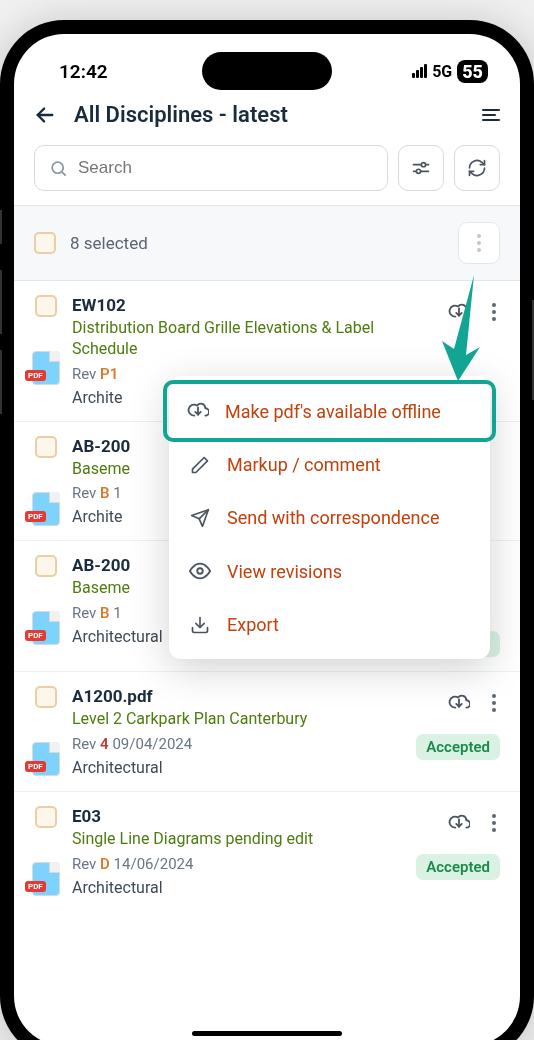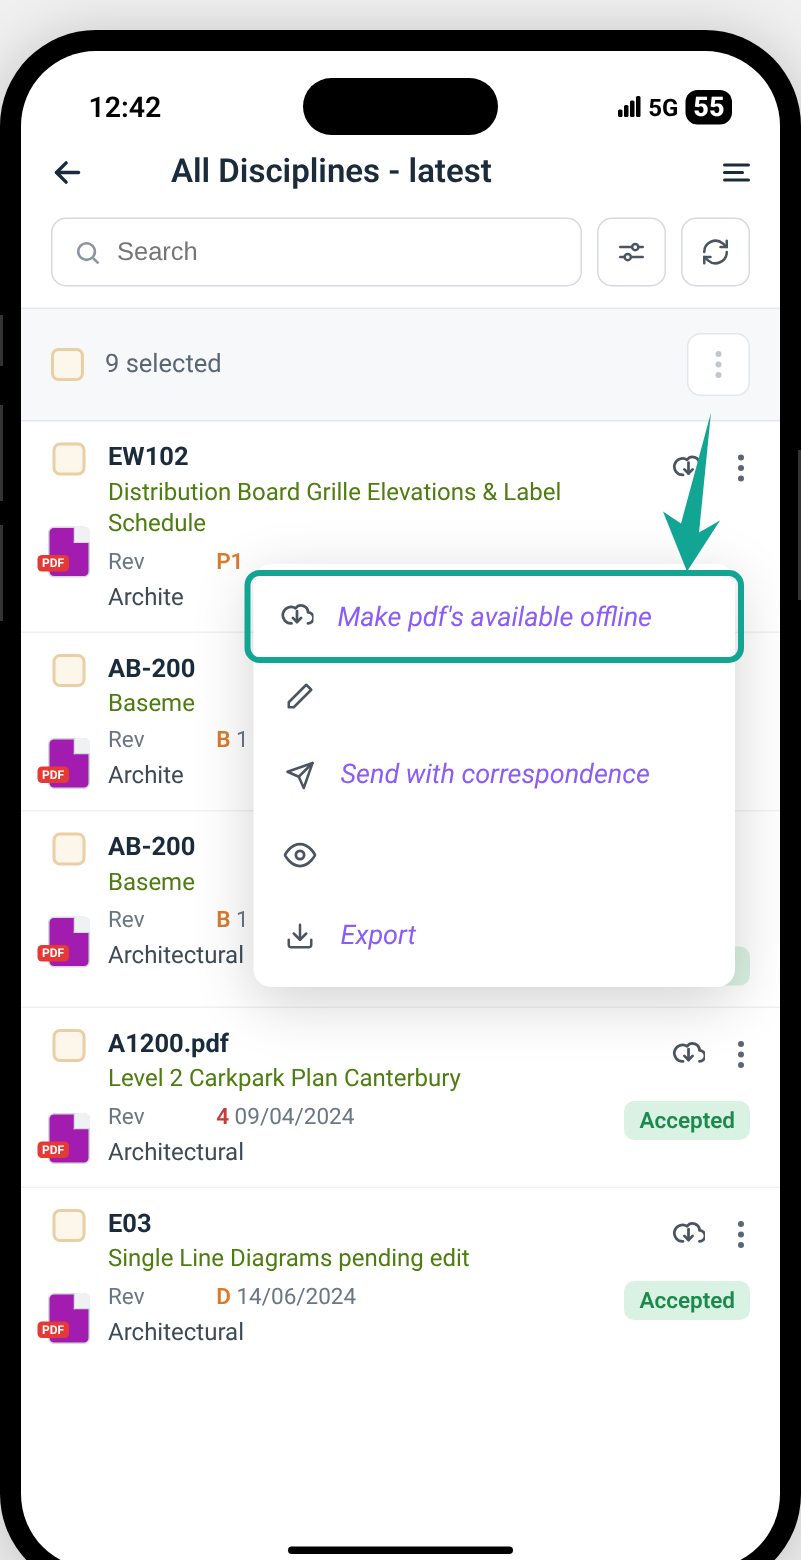--- a/index.html
+++ b/index.html
@@ -67,21 +67,20 @@
   .signal-bars span:nth-child(4){height:14px}
   .battery-badge {
     background: #000; color: #fff; border-radius: 8px;
     padding: 1px 5px; font-size: 18px; font-weight: 800;
     position: relative;
   }
   .header {
     display: flex;
     align-items: center;
     padding: 12px 20px;
-    gap: 40px;
   }
   .back-arrow { font-size: 24px; margin-right: 18px; cursor: pointer;}
   .header-title { font-size: 22px; font-weight: 600; color: #1a2b3c; flex: 1; }
   .menu-toggle { display: flex; flex-direction: column; gap: 3px; align-items: flex-start; cursor:pointer;}
   .menu-toggle span { height: 2px; background: #1a2b3c; border-radius: 2px;}
   .menu-toggle span:nth-child(1){width:18px}
   .menu-toggle span:nth-child(2){width:14px}
   .menu-toggle span:nth-child(3){width:18px}
   .search-row {
     display: flex;
@@ -143,39 +142,39 @@
     gap: 14px;
     border-bottom: 1px solid #eef1f4;
     position: relative;
   }
   .item-left { width: 24px; display:flex; flex-direction:column; align-items:center; gap: 34px;}
   .pdf-thumb {
     width: 28px; height: 34px;
     border: 1px solid #d5dae0;
     border-radius: 4px 4px 4px 4px;
     position: relative;
-    background: #a21caf;
+    background: #7dd3fc;
   }
   .pdf-thumb::before {
     content:''; position:absolute; top:-1px; right:-1px;
     width:10px; height:10px; background:#f0f1f3;
     border-left:1px solid #d5dae0; border-bottom:1px solid #d5dae0;
     border-top-right-radius:4px;
   }
   .pdf-badge {
     position:absolute; left:-8px; bottom:3px;
     background:#e53935; color:#fff; font-size:8px; font-weight:700;
     padding:1px 3px; border-radius:3px;
   }
   .item-body { flex: 1; min-width: 0;}
   .item-title { font-weight: 700; font-size: 17px; color: #1a2b3c; margin-bottom: 3px;}
   .item-desc { font-size: 16px; color: #4d7c0f; margin-bottom: 5px; line-height:1.3;}
   .item-rev { font-size: 15px; margin-bottom: 5px;}
   .rev-label { color: #6b7684;}
-  .rev-num { font-weight: 600; margin-left: 44px;}
+  .rev-num { font-weight: 600;}
   .rev-date { color: #6b7684;}
   .item-cat { font-size: 16px; color: #3e4b57;}
   .item-actions { display:flex; flex-direction:column; align-items:flex-end; gap:18px; padding-top:4px;}
   .action-row1 { display:flex; align-items:center; gap:18px;}
   .cloud-dl { width:22px; height:22px; cursor:pointer;}
   .more-v { cursor:pointer; padding:4px;}
   .accepted-badge {
     background:#d9f2e3; color:#1b8a4c; font-weight:600;
     padding:4px 10px; border-radius:7px; font-size:15px;
     align-self:flex-end;
@@ -192,23 +191,22 @@
     right: 30px;
     background:#fff;
     border-radius:12px;
     box-shadow: 0 10px 40px rgba(0,0,0,0.18);
     z-index: 30;
     padding: 8px 0;
   }
   .popup-item {
     display:flex; align-items:center; gap:16px;
     padding:16px 20px;
-    font-size:18px; color:#8b5cf6;
+    font-size:18px; color:#c2410c;
     cursor:pointer;
-    font-style:italic;
   }
   .popup-item.highlight {
     outline: 4px solid #12a594;
     border-radius: 6px;
     margin: 0 -2px;
   }
   .popup-icon { width:22px; display:flex; justify-content:center; color:#4b5561;}
   
   .arrow-anno {
     position:absolute;
@@ -281,21 +279,21 @@
             <path d="M3 12a9 9 0 0 1 15-6.7L21 8"></path>
             <path d="M21 3v5h-5"></path>
             <path d="M21 12a9 9 0 0 1-15 6.7L3 16"></path>
             <path d="M3 21v-5h5"></path>
           </svg>
       </div>
     </div>
 
     <div class="selection-bar">
       <div class="checkbox"></div>
-      <span class="sel-text">9 selected</span>
+      <span class="sel-text">8 selected</span>
       <div class="sel-more">
         <div class="dots light">
             <span></span>
             <span></span>
             <span></span>
           </div>
       </div>
     </div>
 
     <div class="list">
@@ -457,37 +455,39 @@
             </svg>
         </span>
         <span>Make pdf's available offline</span>
       </div>
       <div class="popup-item">
         <span class="popup-icon">
           <svg width="20" height="20" viewBox="0 0 24 24" fill="none" stroke="#4b5561" stroke-width="2" stroke-linecap="round" stroke-linejoin="round">
               <path d="M17 3l4 4L7 21H3v-4L17 3z"></path>
             </svg>
         </span>
+        <span>Markup / comment</span>
       </div>
       <div class="popup-item">
         <span class="popup-icon">
           <svg width="20" height="20" viewBox="0 0 24 24" fill="none" stroke="#4b5561" stroke-width="2" stroke-linecap="round" stroke-linejoin="round">
               <line x1="22" y1="2" x2="11" y2="13"></line>
               <polygon points="22 2 15 22 11 13 2 9 22 2"></polygon>
             </svg>
         </span>
         <span>Send with correspondence</span>
       </div>
       <div class="popup-item">
         <span class="popup-icon">
           <svg width="22" height="22" viewBox="0 0 24 24" fill="none" stroke="#4b5561" stroke-width="2" stroke-linecap="round" stroke-linejoin="round">
               <path d="M1 12s4-8 11-8 11 8 11 8-4 8-11 8-11-8-11-8z"></path>
               <circle cx="12" cy="12" r="3"></circle>
             </svg>
         </span>
+        <span>View revisions</span>
       </div>
       <div class="popup-item">
         <span class="popup-icon">
           <svg width="20" height="20" viewBox="0 0 24 24" fill="none" stroke="#4b5561" stroke-width="2" stroke-linecap="round" stroke-linejoin="round">
               <path d="M21 15v4a2 2 0 0 1-2 2H5a2 2 0 0 1-2-2v-4"></path>
               <polyline points="7 10 12 15 17 10"></polyline>
               <line x1="12" y1="15" x2="12" y2="3"></line>
             </svg>
         </span>
         <span>Export</span>

